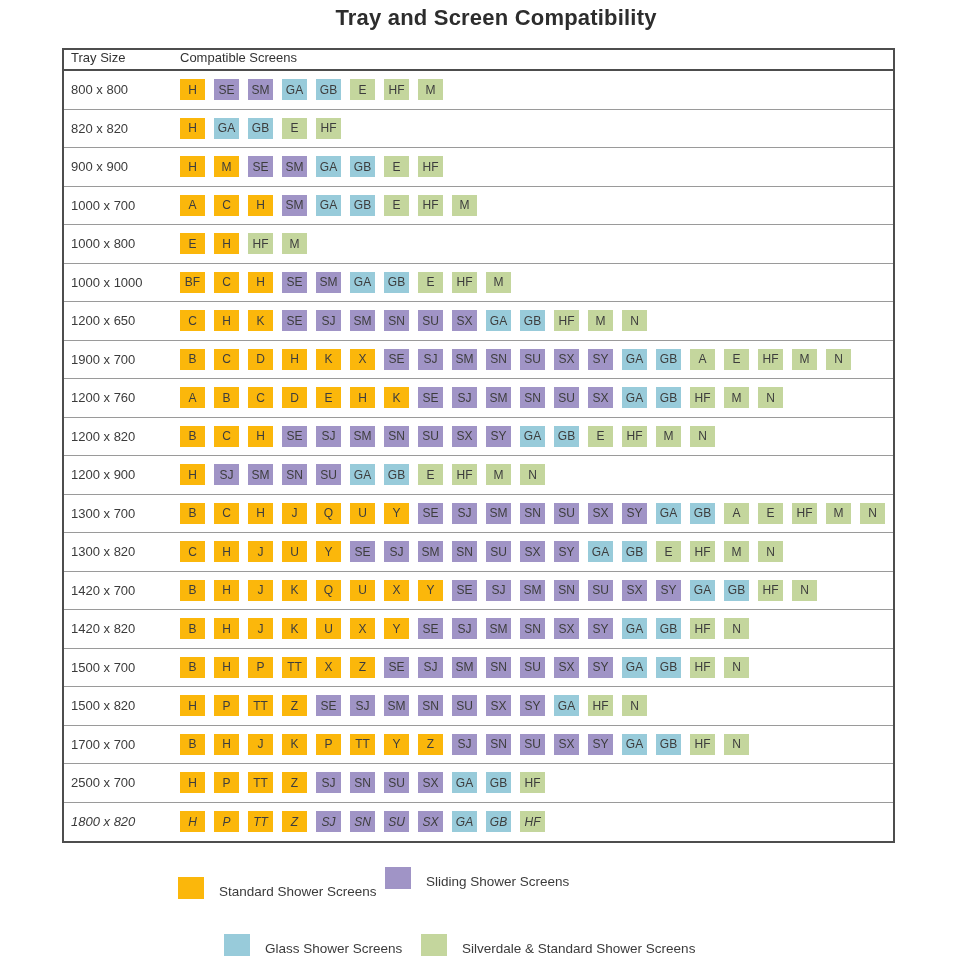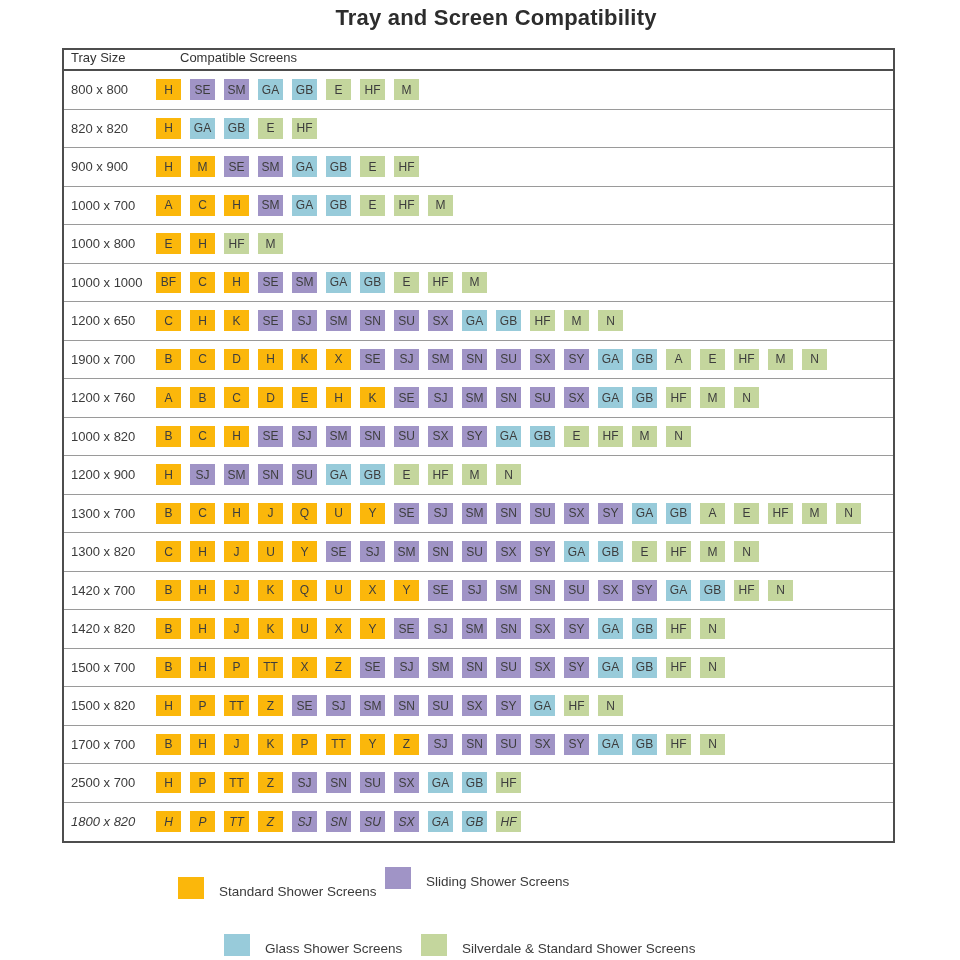--- a/index.html
+++ b/index.html
@@ -38,21 +38,21 @@
   }
   .col-tray { width: 116px; padding-left: 7px; flex: none; }
   .row {
     display: flex;
     align-items: center;
     height: 38.5px;
     border-bottom: 1px solid #9a9a9a;
   }
   .row:last-child { border-bottom: none; font-style: italic; }
   .tray-label {
-    width: 92px;
+    width: 116px;
     padding-left: 7px;
     flex: none;
     font-size: 13px;
     color: #3b3b3b;
     white-space: nowrap;
   }
   .badges { display: flex; gap: 9px; align-items: center; }
   .badge {
     width: 25px;
     height: 21px;
@@ -229,21 +229,21 @@
           <span class="badge p">SU</span>
           <span class="badge p">SX</span>
           <span class="badge b">GA</span>
           <span class="badge b">GB</span>
           <span class="badge g">HF</span>
           <span class="badge g">M</span>
           <span class="badge g">N</span>
         </div>
       </div>
       <div class="row">
-        <div class="tray-label">1000 x 820</div>
+        <div class="tray-label">1200 x 820</div>
         <div class="badges">
           <span class="badge o">B</span>
           <span class="badge o">C</span>
           <span class="badge o">H</span>
           <span class="badge p">SE</span>
           <span class="badge p">SJ</span>
           <span class="badge p">SM</span>
           <span class="badge p">SN</span>
           <span class="badge p">SU</span>
           <span class="badge p">SX</span>

